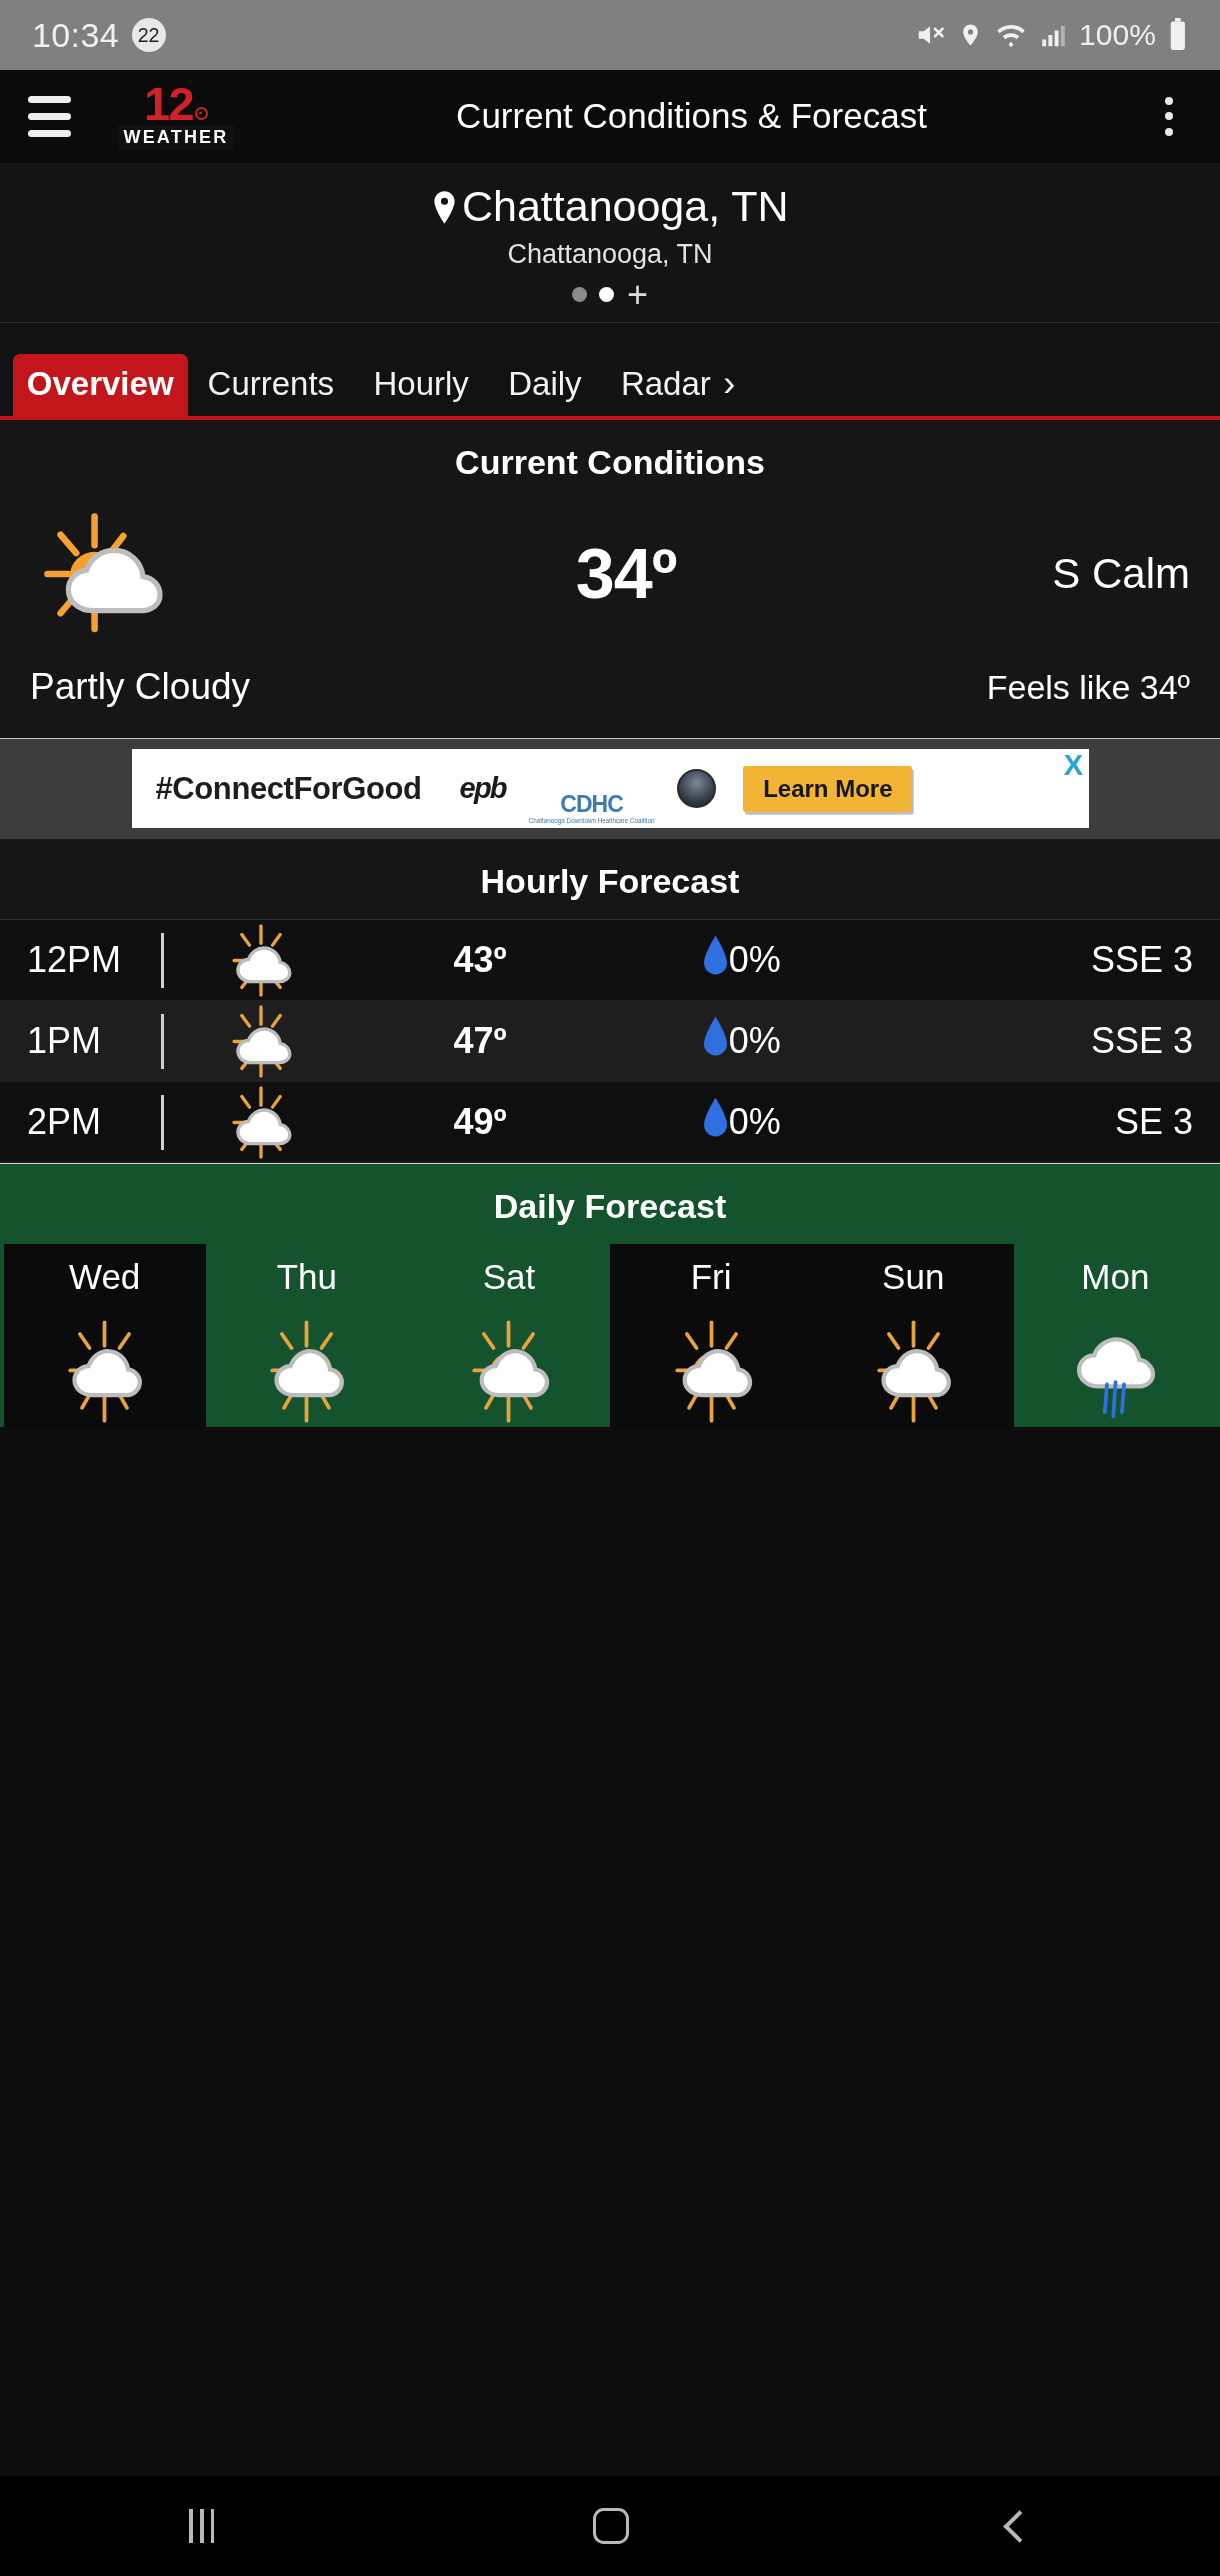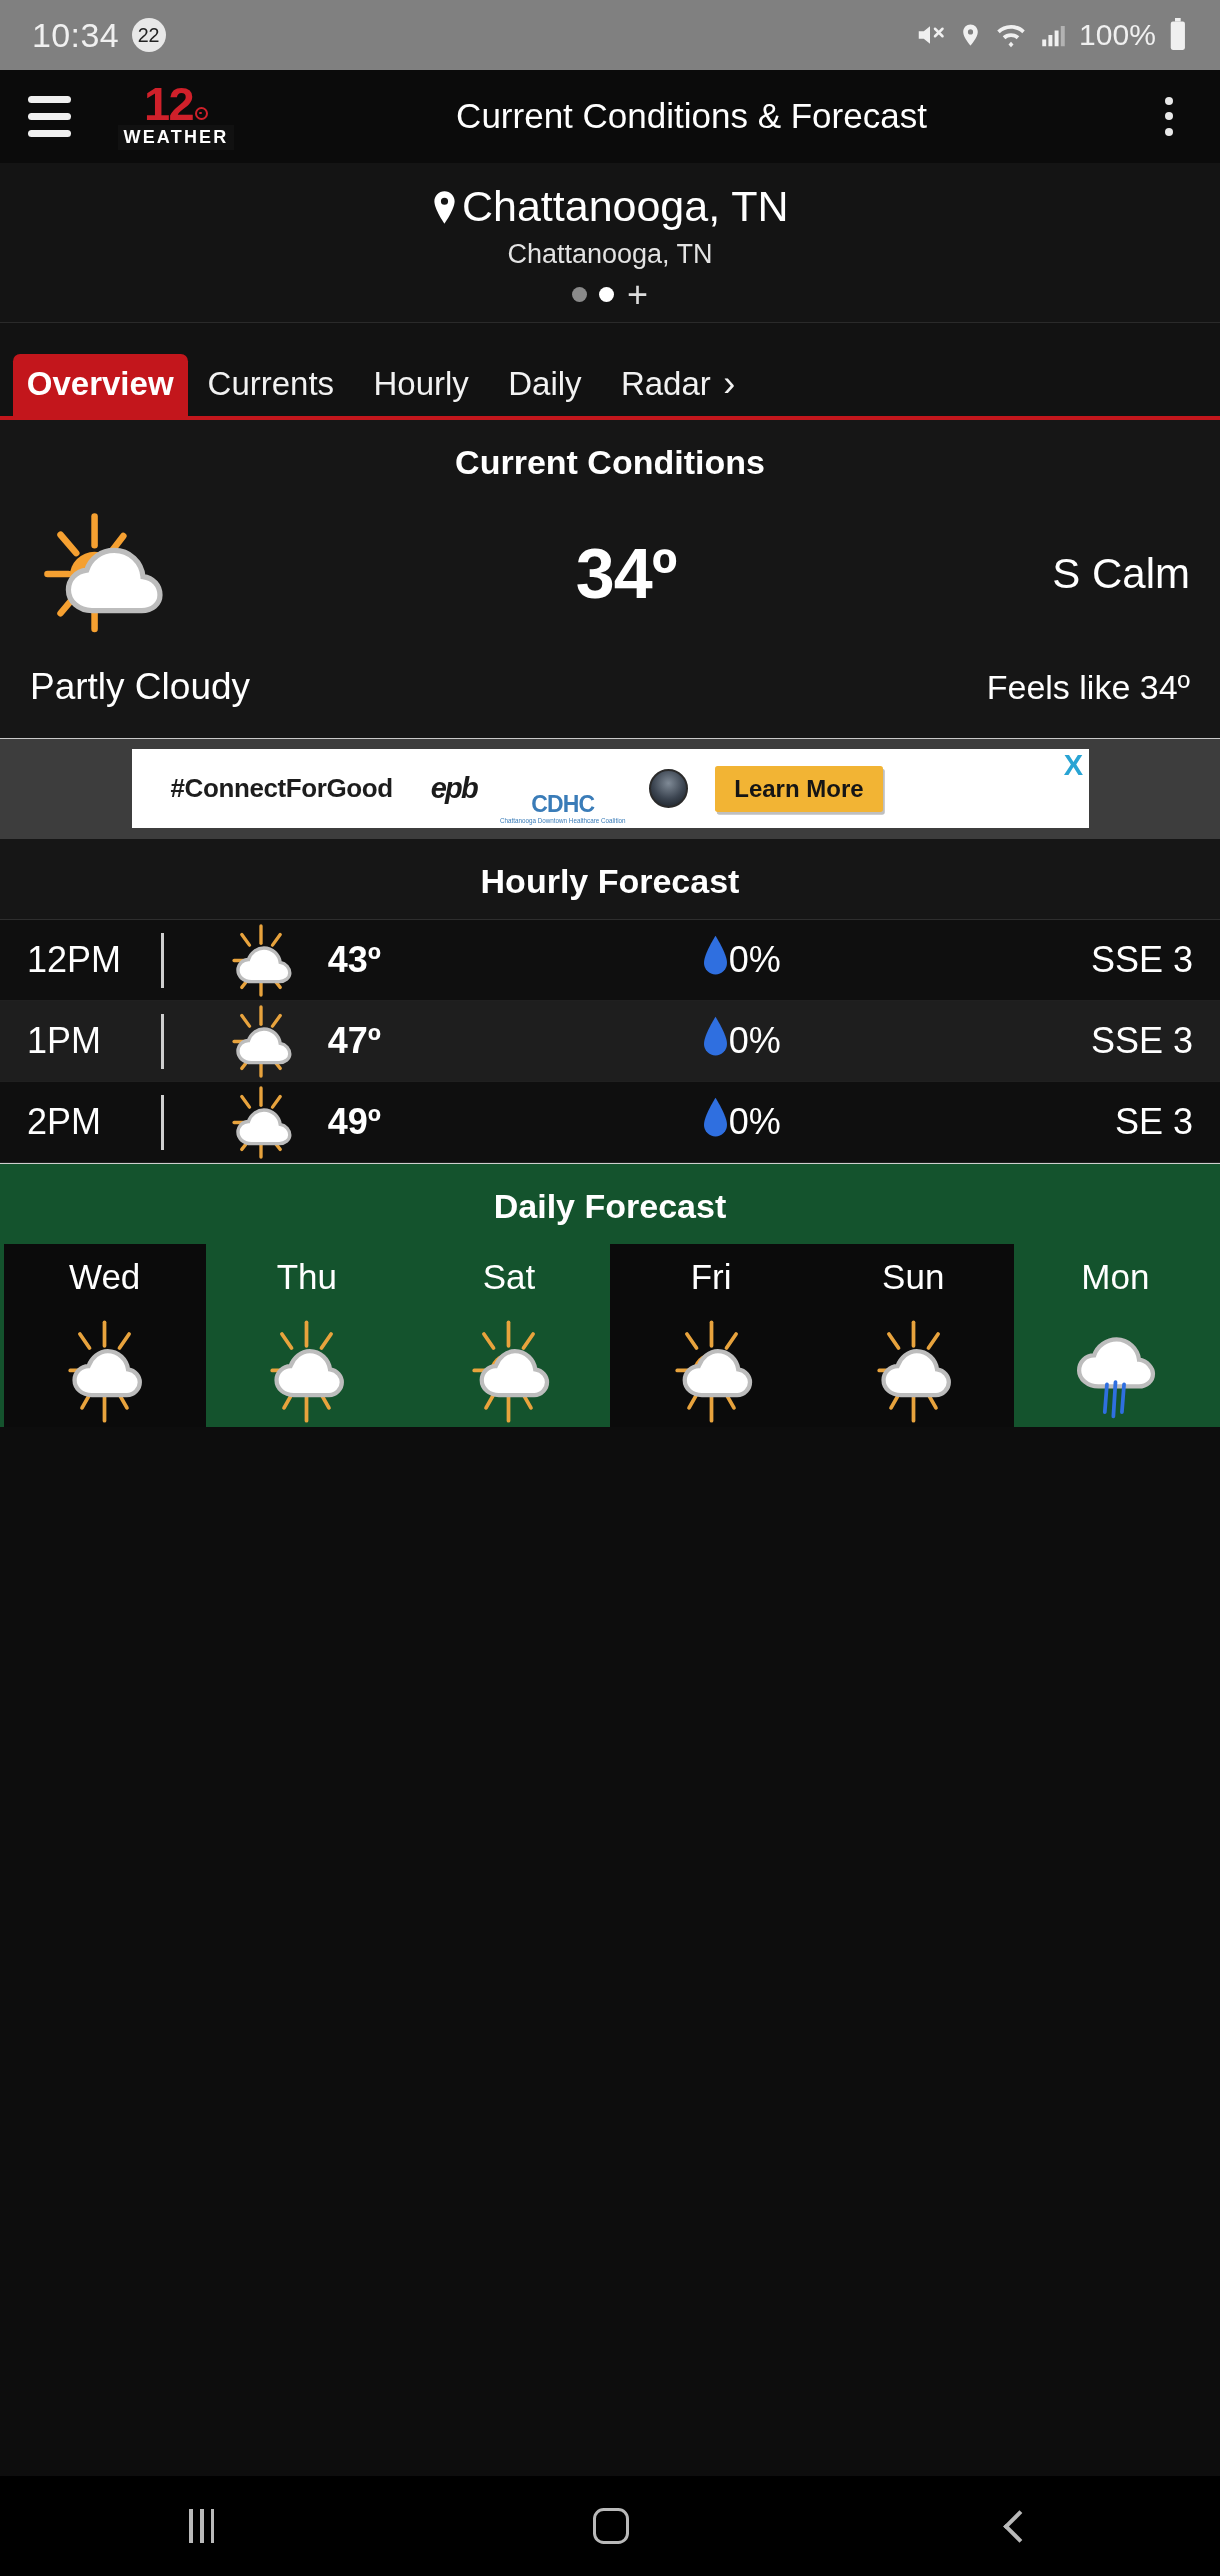--- a/index.html
+++ b/index.html
@@ -119,21 +119,21 @@
 
   
   .ad-wrap {
     background: #3d3d3d; flex: 0 0 auto;
     padding: 10.7px 0; border-top: 1.8px solid #c9c9c9; position: relative;
   }
   .ad-inner {
     background: #fff; margin: 0 auto; width: 957px; height: 79px;
     display: flex; align-items: center; position: relative;
   }
-  .ad-tag { color: #1d1d1d; font-size: 26px; font-weight: bold; margin-left: 39px; letter-spacing: -0.4px; }
+  .ad-tag { color: #1d1d1d; font-size: 31px; font-weight: bold; margin-left: 24px; letter-spacing: -0.4px; }
   .ad-logos { display: flex; align-items: center; gap: 23px; margin-left: 38px; }
   .ad-epb { font-size: 29px; font-weight: bold; color: #1b1b1b; letter-spacing: -1.8px; font-style: italic; }
   .ad-cdhc { display: flex; flex-direction: column; align-items: center; line-height: 1; }
   .ad-cdhc-main { font-size: 23px; font-weight: bold; color: #3a7cb8; letter-spacing: -0.9px; margin-top: 40px; }
   .ad-cdhc-sub { font-size: 6.3px; color: #3a7cb8; margin-top: 1.8px; }
   .ad-circle {
     width: 39px; height: 39px; border-radius: 50%;
     background: radial-gradient(circle at 50% 35%, #7f8a96 0%, #3b4450 55%, #151a1f 100%);
     border: 2.7px solid #2b2b2b;
   }
@@ -151,21 +151,21 @@
   .hourly-rows { border-top: 0.9px solid #2e2e2e; }
   .hour-row {
     display: flex; align-items: center; height: 81px;
     border-bottom: 0.9px solid #202020; padding: 0 27px;
   }
   .hour-row.alt { background: #1e1e1e; }
   .hour-row.plain { background: #0f0f0f; }
   .h-time { color: #fff; font-size: 36px; width: 134px; }
   .h-div { width: 2.7px; height: 55px; background: #cfcfcf; margin-right: 30px; }
   .h-icon { width: 134px; display: flex; justify-content: center; }
-  .h-temp { color: #fff; font-size: 36px; font-weight: bold; width: 179px; text-align: left; }
+  .h-temp { color: #fff; font-size: 36px; font-weight: bold; width: 179px; text-align: right; }
   .h-precip {
     color: #fff; font-size: 36px; flex: 1;
     display: flex; align-items: center; justify-content: center; gap: 1.8px;
   }
   .h-wind { color: #fff; font-size: 36px; width: 215px; text-align: right; }
 
   
   .daily-wrap { border-top: 1.8px solid #cfcfcf; background: #14532d; }
   .daily-strip { display: flex; padding: 0 3.6px; }
   .day-card {

